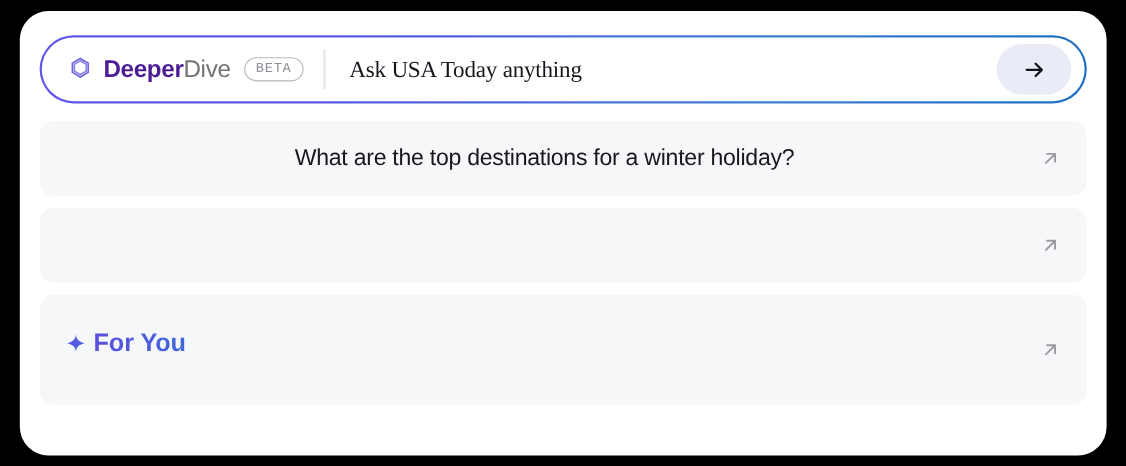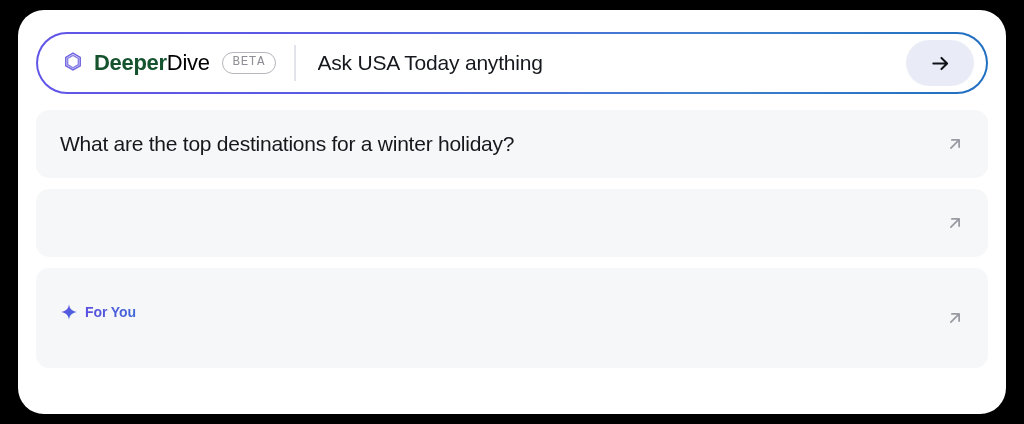--- a/index.html
+++ b/index.html
@@ -62,22 +62,22 @@
     height: 24px;
     flex: 0 0 auto;
     display: block;
   }
 
   .brand-name {
     font-size: 22px;
     letter-spacing: -0.3px;
     white-space: nowrap;
   }
-  .brand-name .b1 { color: #14532d; font-weight: bold; text-align: right; }
-  .brand-name .b2 { color: #000000; font-weight: normal; }
+  .brand-name .b1 { color: #4c1d95; font-weight: bold; text-align: right; }
+  .brand-name .b2 { color: #737373; font-weight: normal; }
 
   .beta-badge {
     border: 1.5px solid #b6b6bd;
     color: #8e8e97;
     border-radius: 999px;
     font-size: 12.5px;
     letter-spacing: 0.6px;
     padding: 3px 10px 4px 10px;
     line-height: 1;
     margin-left: 3px;
@@ -91,21 +91,21 @@
     background: #e2e4ea;
     margin: 0 22px 0 18px;
     flex: 0 0 auto;
   }
 
   .query-input {
     flex: 1 1 auto;
     border: none;
     outline: none;
     background: transparent;
-    font-family: Liberation Sans, sans-serif;
+    font-family: Liberation Serif, serif;
     font-size: 21px;
     color: #000000;
     letter-spacing: -0.2px;
     padding: 0;
   }
   .query-input::placeholder { color: #16181d; }
 
   .submit-btn {
     flex: 0 0 auto;
     width: 68px;
@@ -115,21 +115,21 @@
     background: #e9ecf6;
     display: flex;
     align-items: center;
     justify-content: center;
     cursor: pointer;
     margin-right: 2px;
   }
   .submit-btn svg { display: block; }
 
   
-  .suggestions { margin-top: 16px; display: flex; flex-direction: column; gap: 11px; }
+  .suggestions { margin-top: 16px; display: flex; flex-direction: column; gap: 11px; text-align: center; }
 
   .suggestion {
     position: relative;
     background: #f6f7f8;
     border-radius: 13px;
     padding: 20px 58px 20px 24px;
     min-height: 68px;
     display: flex;
     flex-direction: column;
     justify-content: center;
@@ -137,21 +137,21 @@
   }
   .suggestion.tall { min-height: 100px; padding-top: 19px; padding-bottom: 21px; }
 
   .foryou {
     display: flex;
     align-items: center;
     gap: 7px;
     margin-bottom: 11px;
   }
   .foryou-label {
-    font-size: 14px;
+    font-size: 23px;
     font-weight: bold;
     letter-spacing: -0.1px;
     background: linear-gradient(90deg, #5a4fe0 0%, #4168d8 100%);
     -webkit-background-clip: text;
     background-clip: text;
     color: transparent;
     -webkit-text-fill-color: transparent;
   }
   .sparkle-icon { width: 18px; height: 18px; display: block; flex: 0 0 auto; }
 

